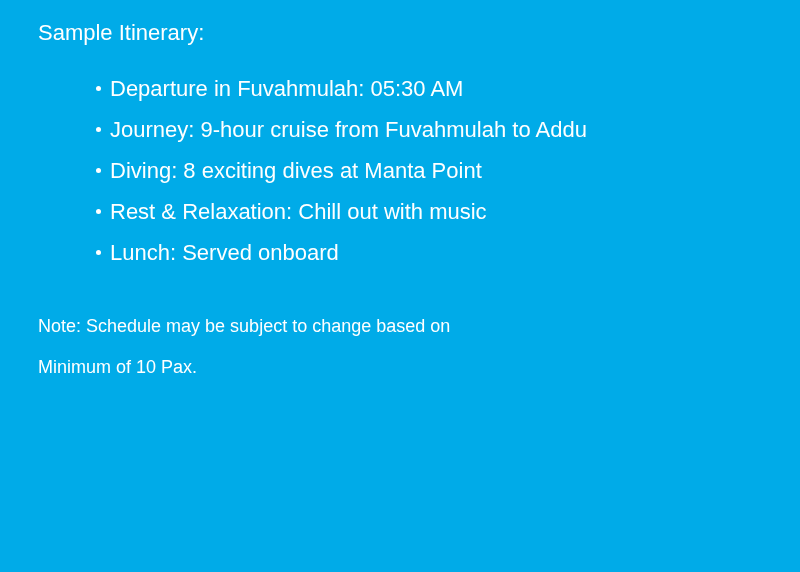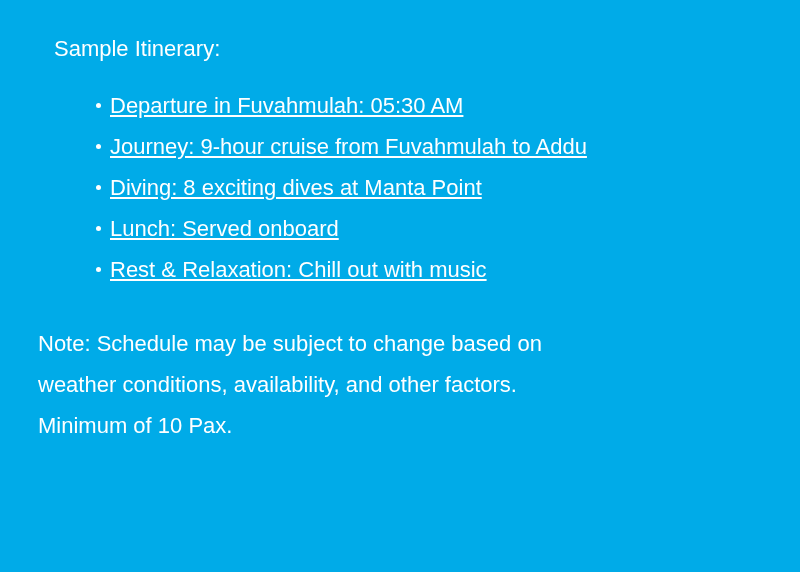--- a/index.html
+++ b/index.html
@@ -16,70 +16,68 @@
   }
   .card {
     width: 800px;
     height: 572px;
     background: var(--bg);
     color: var(--fg);
     padding: 12px 38px 20px 38px;
     overflow: hidden;
   }
   .title {
-    margin: 16px;
+    margin: 0;
     font-size: 22px;
     font-weight: 400;
     line-height: 41px;
   }
   ul.items {
     list-style: none;
     margin: 15px 0 0 0;
     padding: 0;
     max-width: 724px;
   }
   ul.items li {
     position: relative;
     padding-left: 72px;
     max-width: 724px;
     font-size: 22px;
     line-height: 41px;
-    text-decoration: underline;
   }
   ul.items li::before {
     content: "";
     position: absolute;
     left: 58px;
     top: 18px;
     width: 5px;
     height: 5px;
     border-radius: 50%;
     background: var(--fg);
   }
   .note {
     margin-top: 33px;
-    font-size: 22px;
+    font-size: 18px;
     line-height: 41px;
   }
   .note-line {
     white-space: nowrap;
   }
 </style>
 </head>
 <body>
 
 <div class="card">
   <h2 class="title">Sample Itinerary:</h2>
 
   <ul class="items">
     <li>Departure in Fuvahmulah: 05:30 AM</li>
     <li>Journey: 9-hour cruise from Fuvahmulah to Addu</li>
     <li>Diving: 8 exciting dives at Manta Point</li>
+    <li>Rest &amp; Relaxation: Chill out with music</li>
     <li>Lunch: Served onboard</li>
-    <li>Rest &amp; Relaxation: Chill out with music</li>
   </ul>
 
   <div class="note">
     <div class="note-line">Note: Schedule may be subject to change based on</div>
-    <div class="note-line">weather conditions, availability, and other factors.</div>
     <div class="note-line">Minimum of 10 Pax.</div>
   </div>
 </div>
 
 </body></html>

